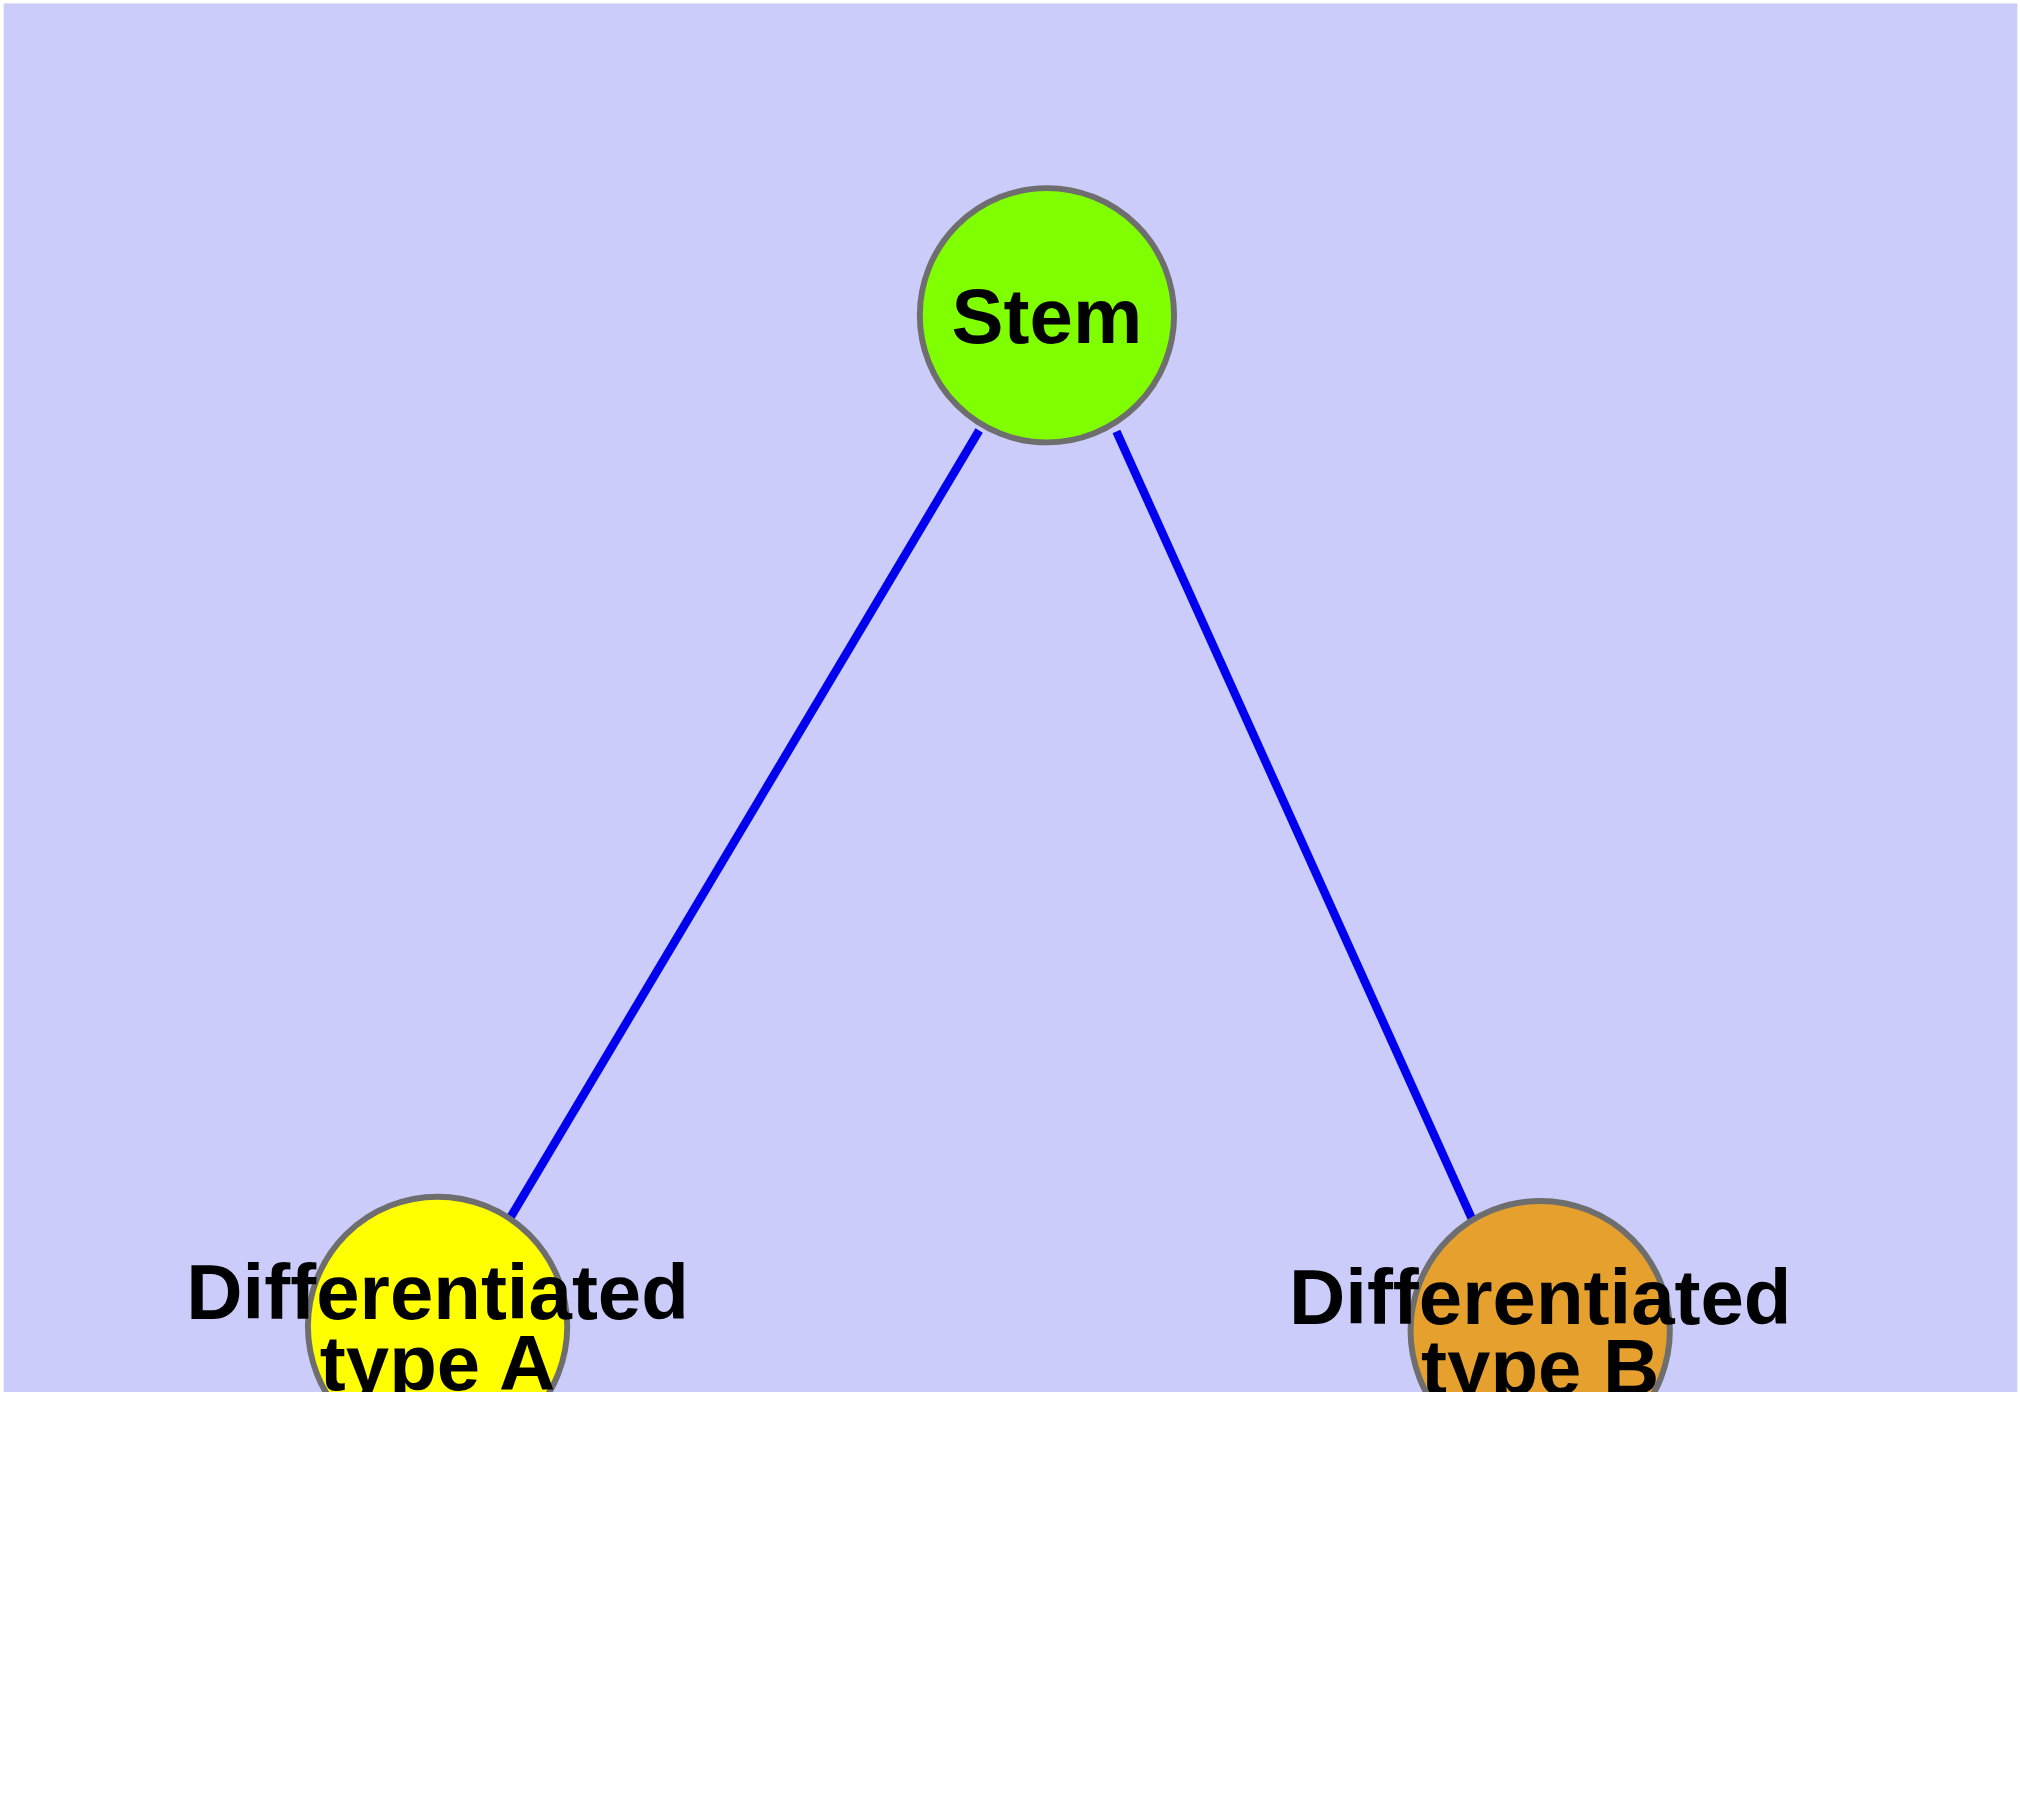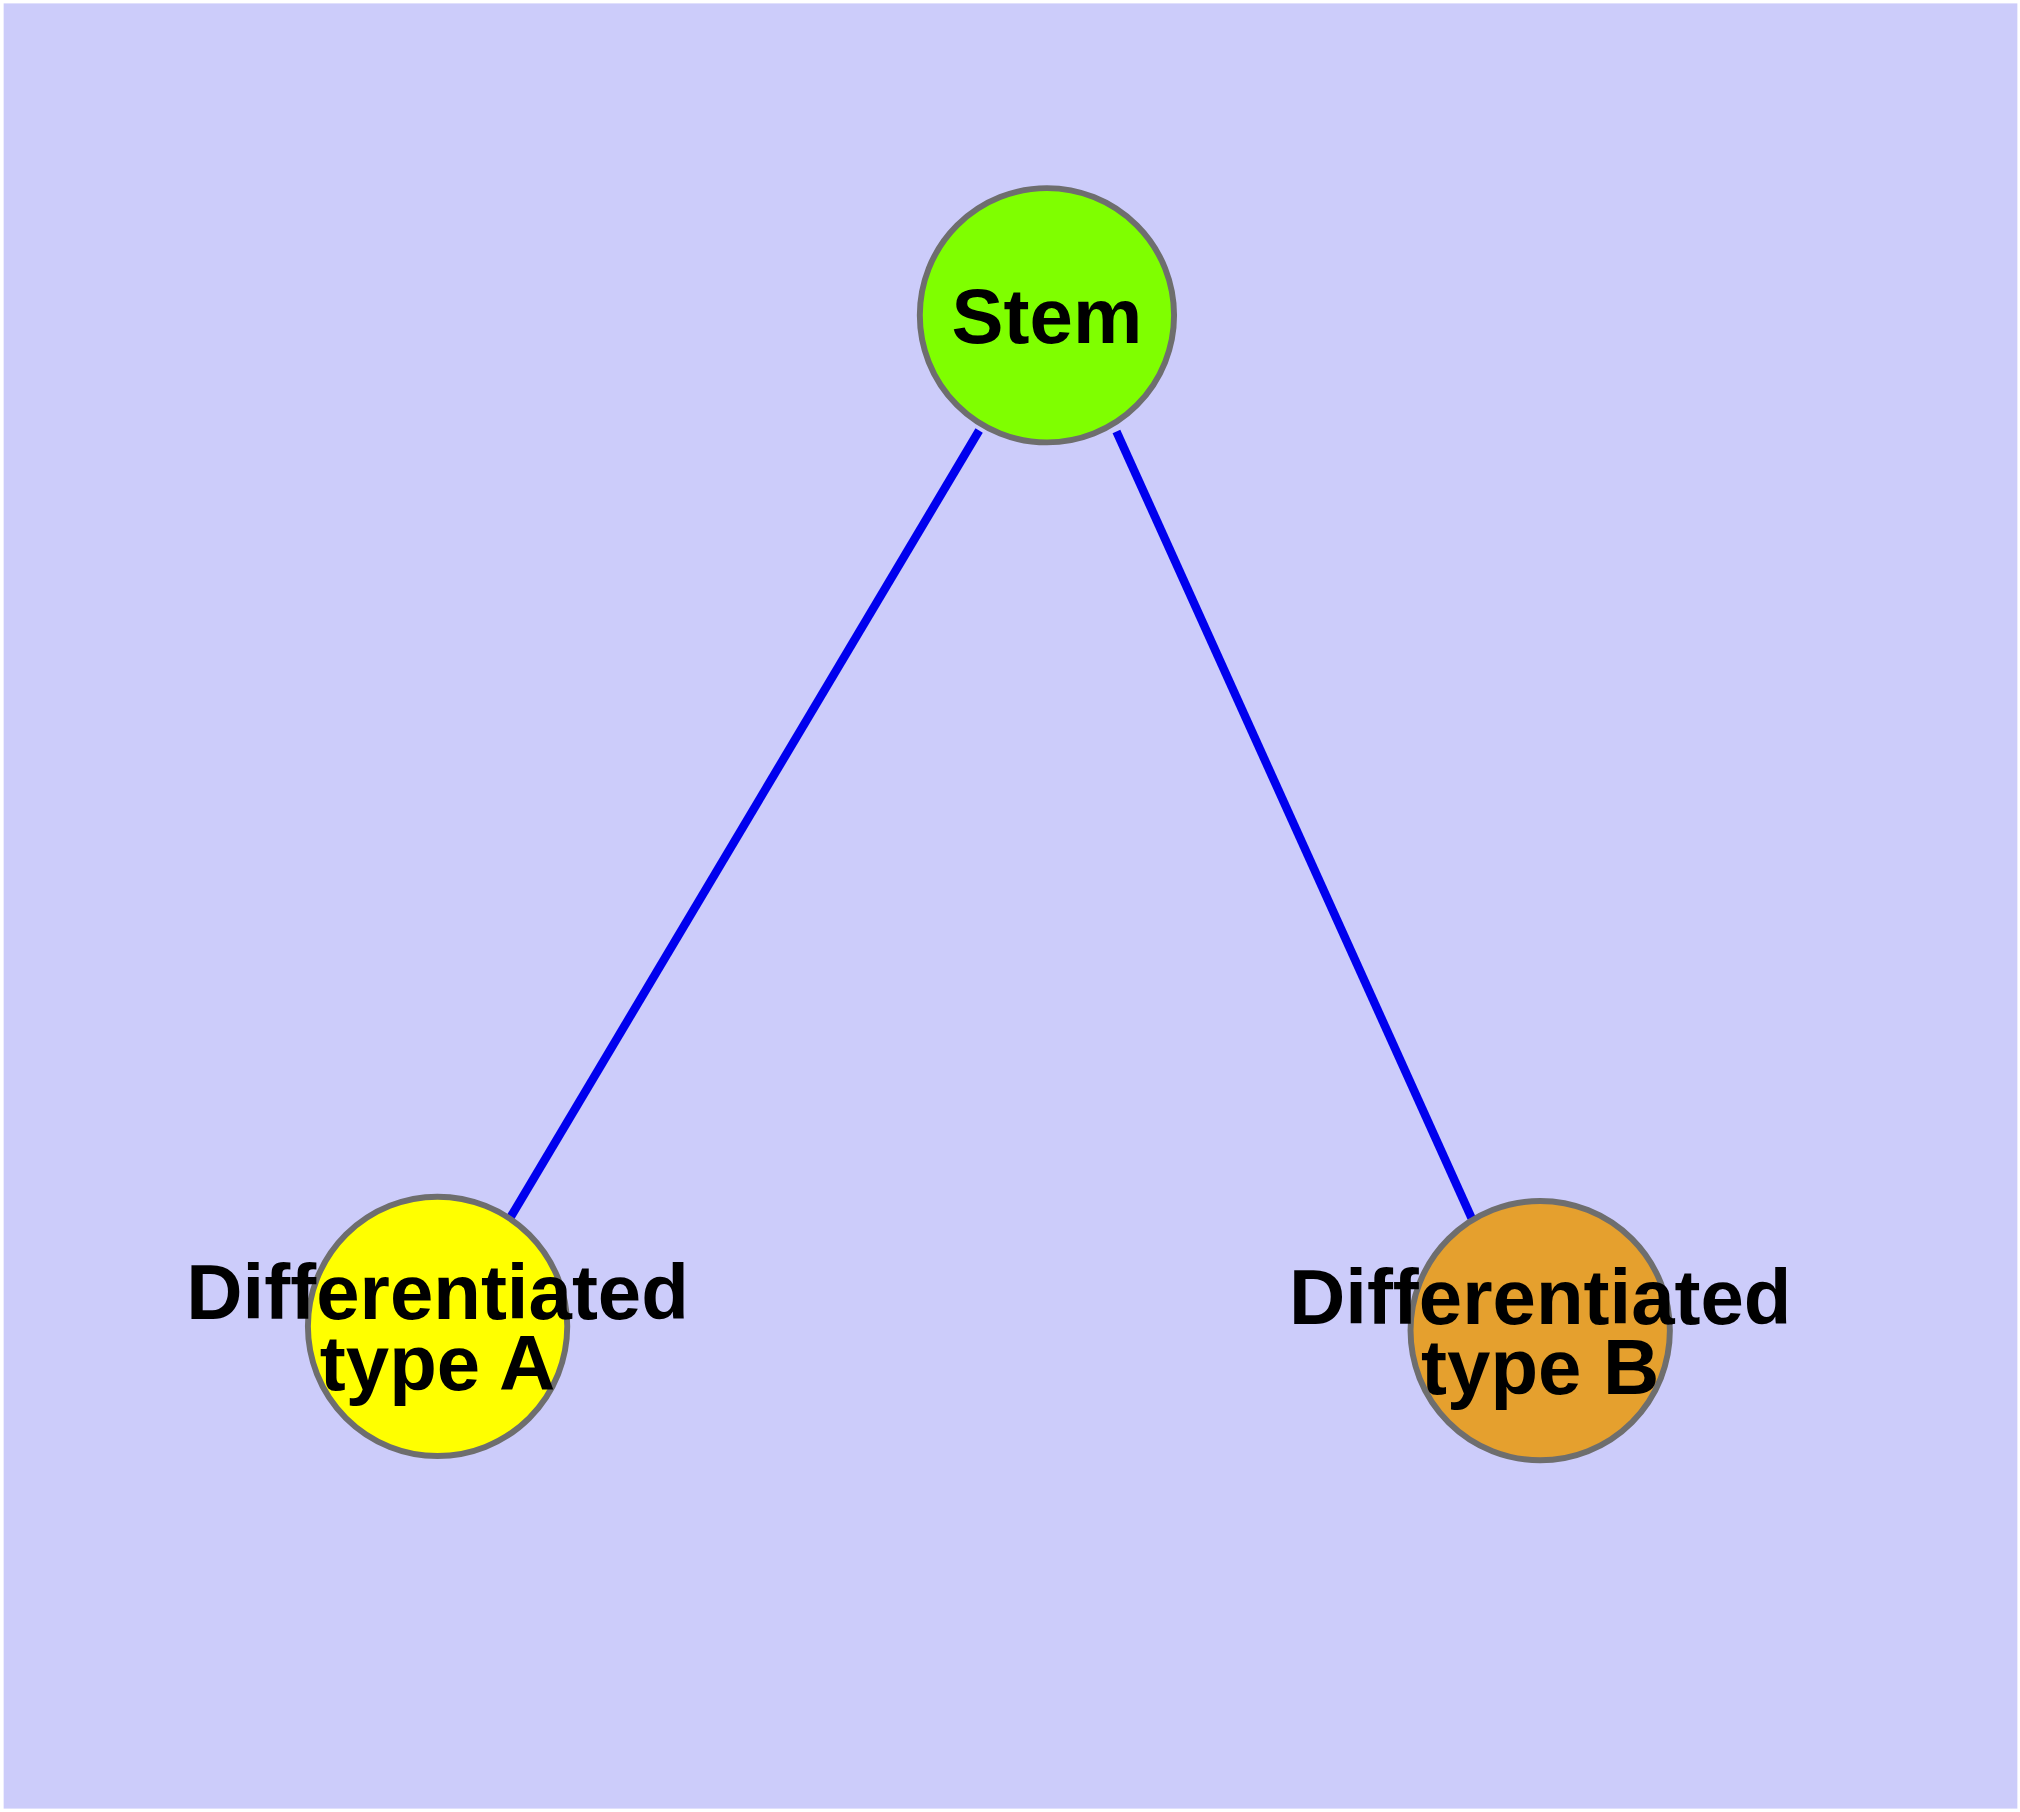--- a/index.html
+++ b/index.html
@@ -26,21 +26,21 @@
     fill: #000000;
     text-anchor: middle;
     dominant-baseline: alphabetic;
   }
   .node-circle { stroke-linejoin: round; }
   .edge-line { stroke-linecap: butt; }
 </style>
 </head>
 <body>
 
-<div id="canvas" style="width: 2021px; height: 1812px; background: rgb(255, 255, 255);">
+<div id="canvas" style="width: 2021px; height: 1392px; background: rgb(255, 255, 255);">
   <svg id="graph-svg" viewBox="0 0 2384 2138" xmlns="http://www.w3.org/2000/svg" style="width: 2021px; height: 1812px;">
 
     <rect id="bg-rect" x="4" y="4" width="2376" height="2130" fill="#ccccfa"></rect>
 
     <g id="edges-group">
         <line class="edge-line" x1="1155" y1="508" x2="601" y2="1438" stroke="#0000ee" stroke-width="10"></line>
         <line class="edge-line" x1="1317" y1="509" x2="1736" y2="1437" stroke="#0000ee" stroke-width="10"></line>
       </g>
     <g id="nodes-group">
         <circle class="node-circle" cx="1235" cy="372" r="150" fill="#7fff00" stroke="#6e6e6e" stroke-width="7"></circle>

